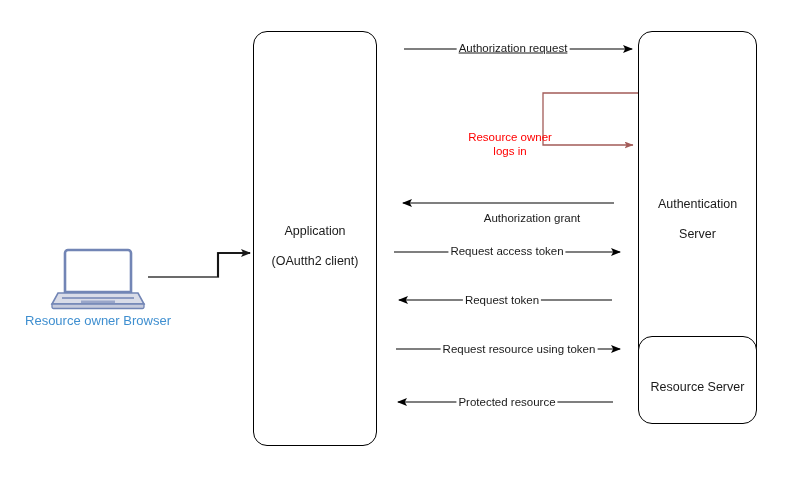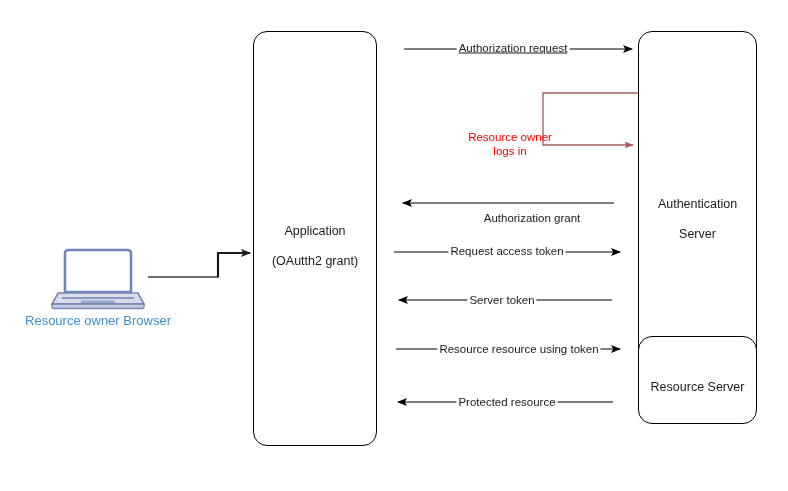--- a/index.html
+++ b/index.html
@@ -133,21 +133,21 @@
 
       <path d="M4,56 L96,56 L96,59 A1.5,1.5 0 0 1 94.5,60.5 L5.5,60.5 A1.5,1.5 0 0 1 4,59 Z" fill="#c6cbdd" stroke="#7285b5" stroke-width="1.3"></path>
     </svg>
   </div>
 
   <div class="browser-label" style="left:98px; top:313px;">Resource owner Browser</div>
 
   <div class="node-box" style="left:253px; top:31px; width:124px; height:415px;">
     <div class="node-label">
       <span>Application</span><br>
-      <span>(OAutth2 grant)</span>
+      <span>(OAutth2 client)</span>
     </div>
   </div>
 
   <div class="node-box" style="left:638px; top:31px; width:119px; height:362px;">
     <div class="node-label">
       <span>Authentication</span><br>
       <span>Server</span>
     </div>
   </div>
 
@@ -161,19 +161,19 @@
 
   <div class="edge-label red" style="left:489px; top:144px;margin-left:21px;">
     <span>Resource owner</span><br>
     <span>logs in</span>
   </div>
 
   <div class="edge-label" style="left:508px; top:218px;margin-left:24px;">Authorization grant</div>
 
   <div class="edge-label" style="left:507px; top:251px;">Request access token</div>
 
-  <div class="edge-label" style="left:502px; top:300px;">Server token</div>
+  <div class="edge-label" style="left:502px; top:300px;">Request token</div>
 
-  <div class="edge-label" style="left:519px; top:349px;">Resource resource using token</div>
+  <div class="edge-label" style="left:519px; top:349px;">Request resource using token</div>
 
   <div class="edge-label" style="left:507px; top:402px;">Protected resource</div>
 
 </div>
 
 </body></html>

